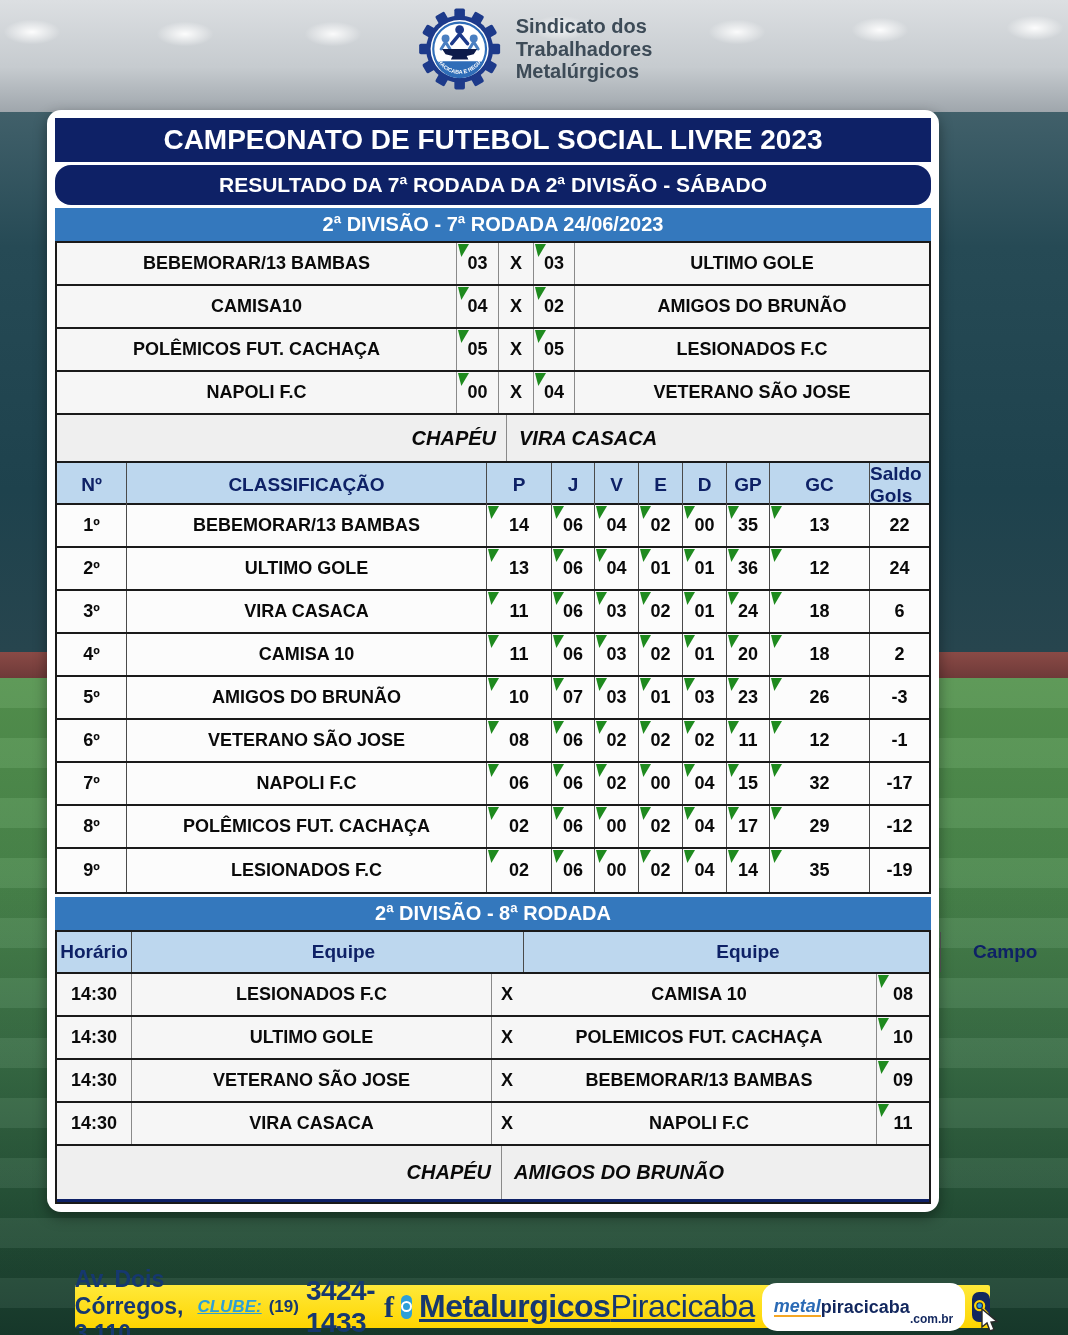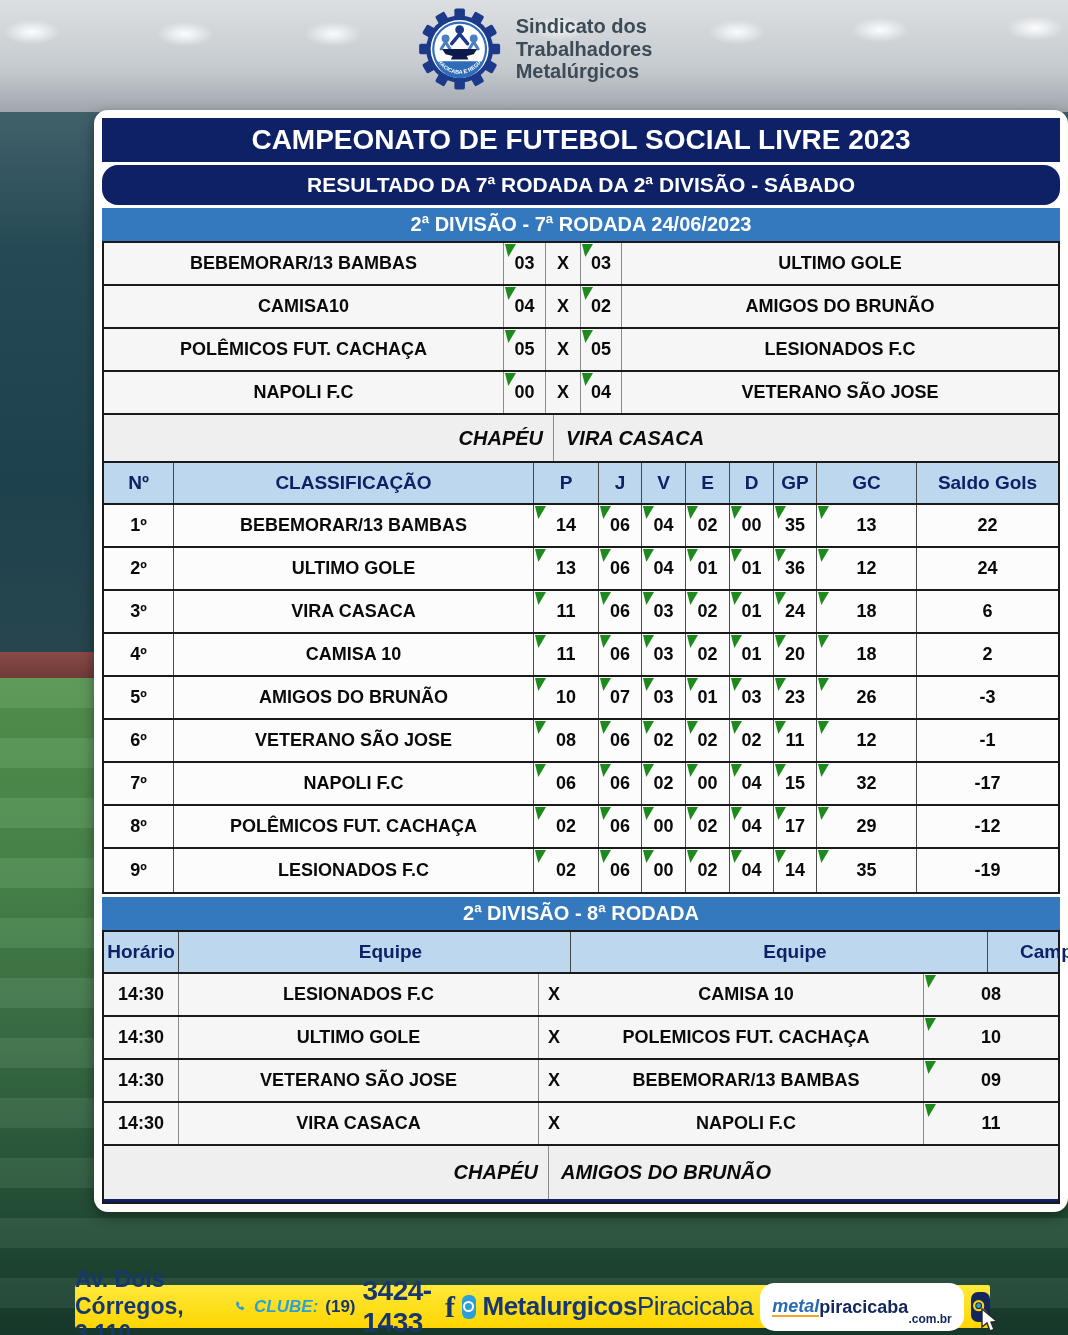--- a/index.html
+++ b/index.html
@@ -37,24 +37,23 @@
       linear-gradient(180deg,#55944f 0%, #4a874c 30%, #3a6f46 55%, #275439 78%, #173a2c 100%);
   }
   
   .brand {
     position:absolute; top:5px; left:50%; transform:translateX(-50%);
     display:flex; align-items:center; gap:12px; z-index:3;
   }
   .brand-text { font-weight:bold; font-size:20px; line-height:1.12; color:#3d4b57; }
   
   .panel {
-    position:absolute; left:47px; top:110px; width:974px; z-index:2;
+    position:absolute; left:47px; top:110px; width:892px; z-index:2;
     background:#fff; border-radius:14px; padding:8px;
     box-shadow:0 5px 14px rgba(0,0,0,.4);
-    margin-left:47px;
   }
   .bar { display:flex; align-items:center; justify-content:center;
          color:#fff; font-weight:bold; text-align:center; }
   .bar.navy { background:#0e2166; }
   .bar.blue { background:#3478bd; }
   .t1 { height:44px; font-size:28px; }
   .t2 { height:40px; font-size:21px; margin-top:3px;border-radius:16px; }
   .t3 { height:50px; font-size:30px; }
   .sub { height:33px; font-size:20px; margin-top:3px; }
   .sheet { border:2px solid #1a1a1a; border-top:none; }
@@ -86,30 +85,30 @@
   .fx-head { grid-template-columns:75px 360px 385px 1fr;gap:32px; }
   .fx-row  { grid-template-columns:75px 360px 30px 355px 1fr; height:43px; }
   
   .footer {
     position:absolute; left:75px; top:1285px; width:915px; height:43px; z-index:3;
     background:linear-gradient(180deg,#ffe93a,#fed500);
     display:flex; align-items:center; justify-content:center; gap:7px;
     border-radius:2px; color:#16386f;
   }
   .f-addr  { font-weight:bold; font-size:23px; }
-  .f-clube { font-weight:bold; font-style:italic; font-size:17px; color:#2d9fd8; }
+  .f-clube { font-weight:bold; font-style:italic; font-size:17px; color:#2d9fd8;text-decoration:underline; }
   .f-area  { font-size:17px; font-weight:bold; }
   .f-phone { font-weight:bold; font-size:28px; letter-spacing:-.5px; }
   .f-fb    { font-weight:bold; font-size:30px; line-height:1; color:#16386f;
              font-family:"Liberation Serif", serif; margin-left:2px; }
   .f-insta { width:24px; height:24px; border-radius:6px; background:#2d9fd8;
              display:flex; align-items:center; justify-content:center; }
   .f-insta i { display:block; width:11px; height:11px; border:2.5px solid #fff;
                border-radius:50%; }
-  .f-handle { font-size:26px; letter-spacing:-.5px; }
+  .f-handle { font-size:32px; letter-spacing:-.5px;text-decoration:underline; }
   .f-handle b { font-weight:bold; }
   .f-handle span { font-weight:normal; }
   .f-pill { background:#fff; border-radius:15px; height:48px; padding:0 12px;
             display:flex; align-items:center; cursor:pointer; }
   .f-pill .m { font-style:italic; font-weight:bold; font-size:18px; color:#2a6ab5;
                border-bottom:2px solid #f5a623; line-height:1; }
   .f-pill .p { font-weight:bold; font-size:18px; color:#12275e; line-height:1; }
   .f-pill .t { font-size:12px; font-weight:bold; color:#12275e; align-self:flex-end;
                padding-bottom:5px; }
   .f-search { position:relative; width:34px; height:30px; border-radius:7px;

